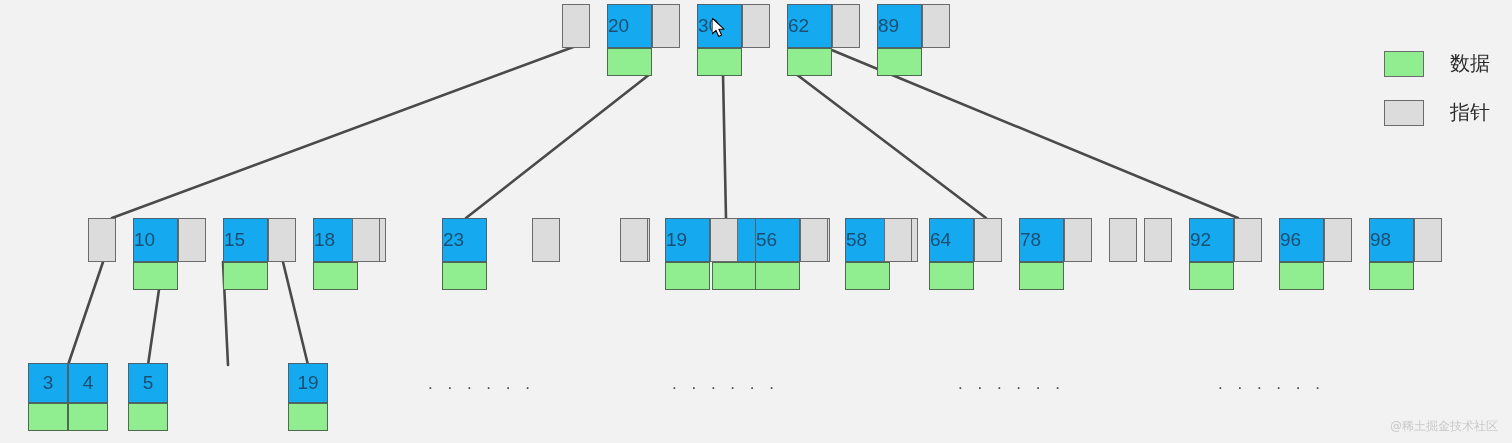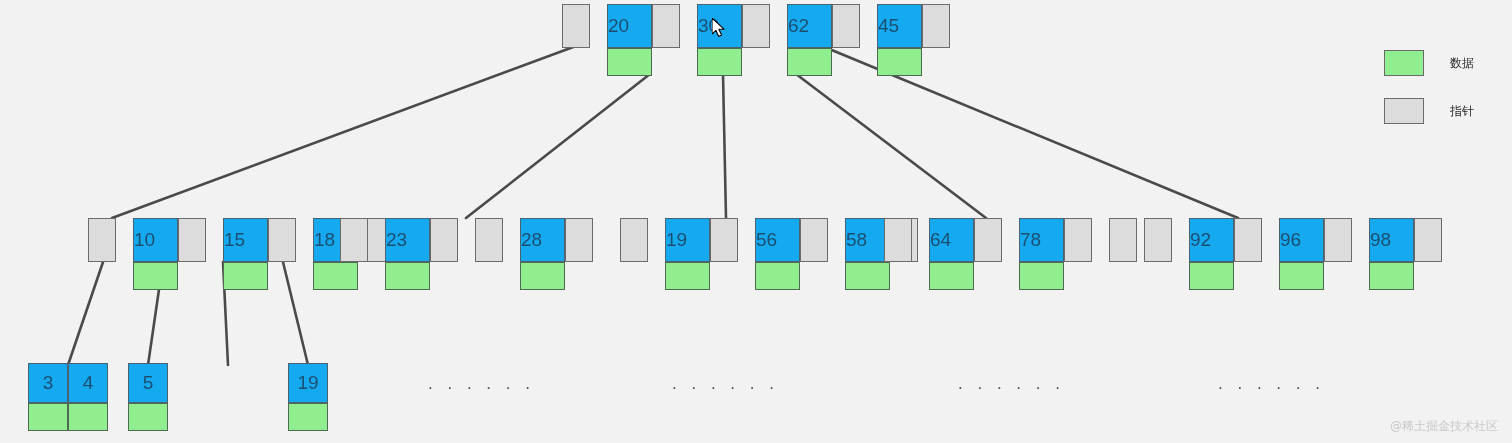--- a/index.html
+++ b/index.html
@@ -126,21 +126,21 @@
   }
   .sw-data {
     background: #90ee90;
     border: 1px solid #6b6b6b;
   }
   .sw-ptr {
     background: #dcdcdc;
     border: 1px solid #6b6b6b;
   }
   .legend-label {
-    font-size: 12px;
+    font-size: 20px;
     color: #2b2b2b;
     font-family: "DejaVu Sans", "Liberation Sans", sans-serif;
   }
   
   #watermark {
     position: absolute;
     right: 14px;
     bottom: 8px;
     color: #c9c9c9;
     font-size: 12px;
@@ -201,21 +201,21 @@
     </div>
     <div class="cellgroup">
       <div class="key">62</div>
       <div class="data"></div>
     </div>
     <div class="cellgroup">
       <div class="ptr"></div>
       <div class="spacer"></div>
     </div>
     <div class="cellgroup">
-      <div class="key">45</div>
+      <div class="key">89</div>
       <div class="data"></div>
     </div>
     <div class="cellgroup">
       <div class="ptr"></div>
       <div class="spacer"></div>
     </div>
   </div>
 
   <div class="node" style="left:88px; top:218px;">
     <div class="cellgroup">
@@ -241,21 +241,21 @@
     <div class="cellgroup">
       <div class="key">18</div>
       <div class="data"></div>
     </div>
     <div class="cellgroup">
       <div class="ptr"></div>
       <div class="spacer"></div>
     </div>
   </div>
 
-  <div class="node" style="left:340px; top:218px;">
+  <div class="node" style="left:352px; top:218px;gap:45px;">
     <div class="cellgroup">
       <div class="ptr"></div>
       <div class="spacer"></div>
     </div>
     <div class="cellgroup">
       <div class="key">23</div>
       <div class="data"></div>
     </div>
     <div class="cellgroup">
       <div class="ptr"></div>

